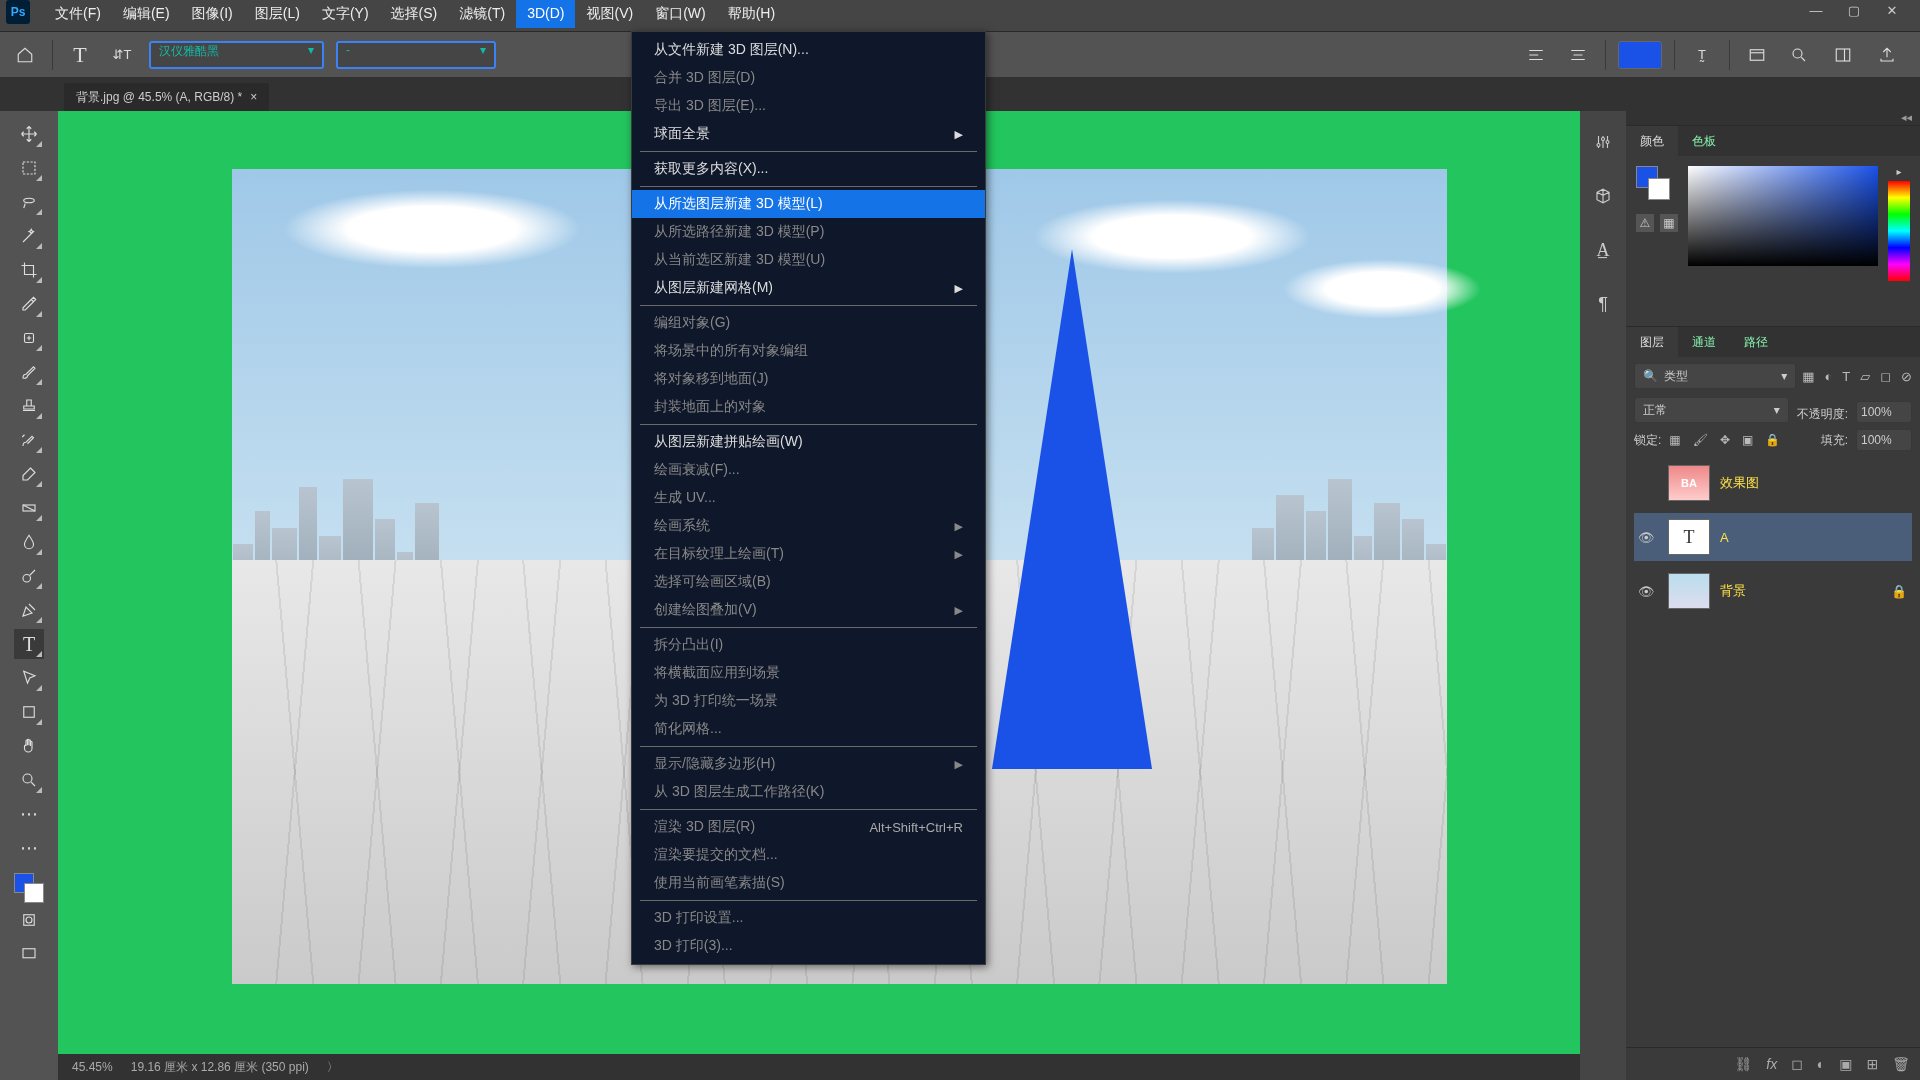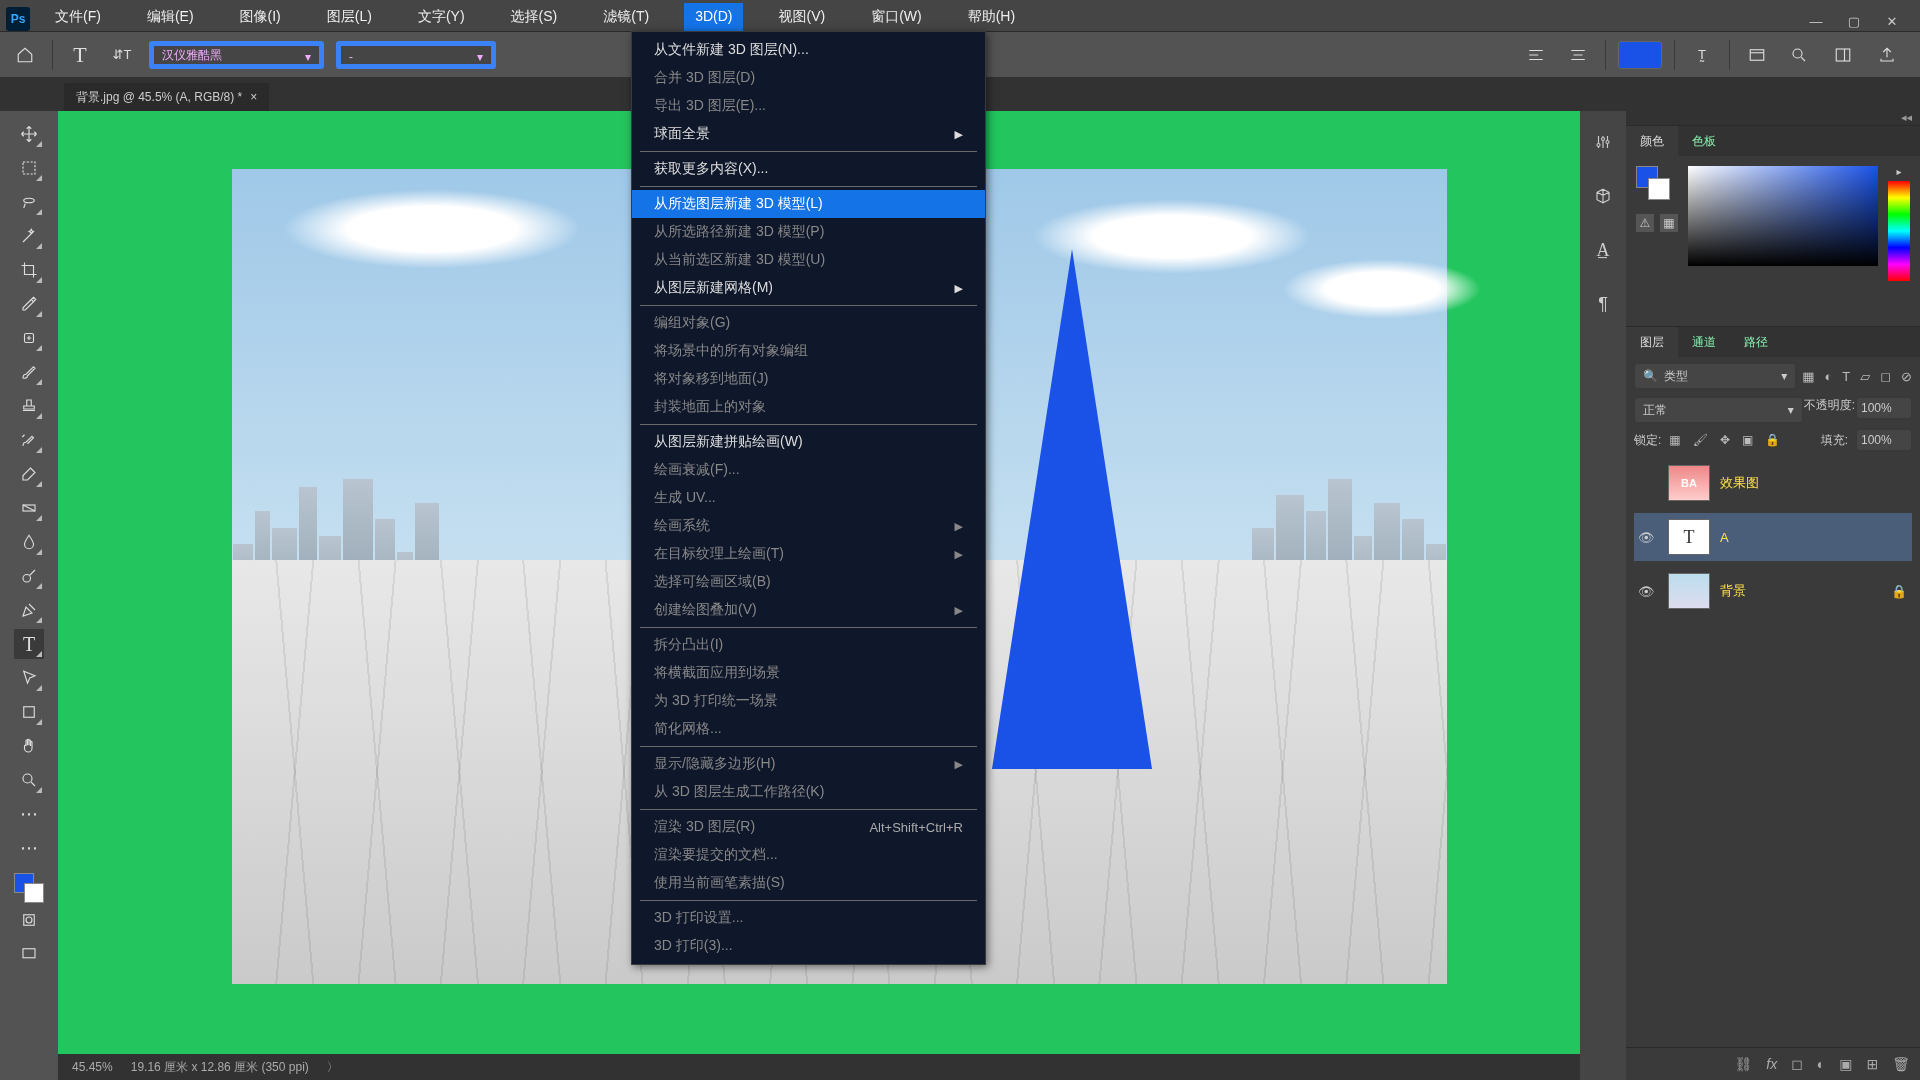--- a/index.html
+++ b/index.html
@@ -1,26 +1,26 @@
 <!DOCTYPE html>
 <html><head>
 <meta charset="utf-8">
 <style>
 *{margin:0;padding:0;box-sizing:border-box;font-family:"Microsoft YaHei",sans-serif;user-select:none}
 body{background:#323232;width:1920px;height:1080px;overflow:hidden;color:#ccc;font-size:13px}
-.menubar{background:#454545;height:31px;display:flex;align-items:flex-end;padding:0 6px}
+.menubar{background:#454545;height:31px;display:flex;align-items:flex-start;padding:0 6px}
 .ps-logo{width:24px;height:24px;background:#001e36;color:#31a8ff;display:flex;align-items:center;justify-content:center;font-weight:bold;font-size:12px;border-radius:3px;margin-right:14px}
 .menu-item{padding:5px 11px;color:#eee;font-size:14px;cursor:pointer}
 .menu-item.active{background:#1473e6;color:#fff}
 .window-controls{margin-left:auto;display:flex;gap:18px;padding-right:12px}
 .wc{width:20px;height:20px;display:flex;align-items:center;justify-content:center;color:#ccc}
 .optionsbar{background:#535353;height:46px;display:flex;align-items:center;padding:0 10px;gap:12px;border-top:1px solid #2a2a2a}
 .home-icon,.toolbtn{width:30px;height:30px;display:flex;align-items:center;justify-content:center;color:#ddd}
 .divider{width:1px;height:30px;background:#3a3a3a}
-.dropdown{background:#454545;border:5px solid #3b82f6;height:28px;display:flex;align-items:flex-end;padding:0 8px;color:#f0abfc;font-size:12px;border-radius:3px}
+.dropdown{background:#454545;border:2px solid #3b82f6;height:28px;display:flex;align-items:flex-start;padding:0 8px;color:#14b8a6;font-size:12px;border-radius:3px}
 .dropdown.w1{width:175px;justify-content:space-between}
 .dropdown.w2{width:160px;justify-content:space-between}
 .color-swatch{width:44px;height:28px;background:#1a52e8;border:1px solid #666;border-radius:3px}
 .tabs{background:#323232;height:34px;display:flex;align-items:flex-end;padding-left:64px}
 .doc-tab{background:#2a2a2a;height:28px;padding:0 12px;display:flex;align-items:center;font-size:12px;color:#ccc;border-radius:2px 2px 0 0}
 .doc-tab .close{margin-left:8px}
 .main{display:flex;height:calc(100% - 111px);position:relative}
 .toolbox{width:58px;background:#535353;display:flex;flex-direction:column;align-items:center;padding-top:6px;gap:0}
 .tool{width:30px;height:30px;display:flex;align-items:center;justify-content:center;color:#ddd;margin:2px 0;font-size:18px;position:relative}
 .tool.selected{background:#3a3a3a}
@@ -56,21 +56,21 @@
 .fg{position:absolute;width:22px;height:22px;background:#1a52e8;border:1px solid #888;top:0;left:0}
 .bg{position:absolute;width:22px;height:22px;background:#fff;border:1px solid #888;top:12px;left:12px}
 .picker{flex:1;height:100px;background:linear-gradient(to bottom,rgba(0,0,0,0),#000),linear-gradient(to right,#fff,#1a52e8)}
 .hue{width:22px;height:100px;background:linear-gradient(red,yellow,lime,cyan,blue,magenta,red)}
 .warn-row{display:flex;gap:6px;margin-top:48px}
 .warn{width:18px;height:18px;display:flex;align-items:center;justify-content:center;font-size:12px;background:#555}
 .layers-body{flex:1;padding:6px 8px;display:flex;flex-direction:column}
 .filter-row{display:flex;align-items:center;gap:6px;margin-bottom:8px}
 .kind-dd{background:#454545;border:1px solid #383838;height:26px;padding:0 8px;display:flex;align-items:center;gap:6px;font-size:12px;border-radius:3px;flex:1}
 .filter-icons{display:flex;gap:10px;color:#bbb}
-.blend-row{display:flex;align-items:flex-start;gap:1px;font-size:12px;margin-bottom:6px}
+.blend-row{display:flex;align-items:flex-end;gap:8px;font-size:12px;margin-bottom:6px}
 .blend-dd{background:#454545;border:1px solid #383838;height:26px;flex:1;padding:0 8px;display:flex;align-items:center;justify-content:space-between;border-radius:3px}
 .pct-field{background:#454545;border:1px solid #383838;height:22px;width:56px;padding:0 4px;display:flex;align-items:center;border-radius:3px}
 .lock-row{display:flex;align-items:center;gap:8px;font-size:12px;margin-bottom:8px}
 .lock-icons{display:flex;gap:12px;color:#bbb}
 .layer-list{flex:1;display:flex;flex-direction:column;gap:6px}
 .layer{display:flex;align-items:center;height:48px;padding:0 4px;gap:10px}
 .layer.selected{background:#4a5e7a}
 .eye{width:20px;color:#ccc}
 .thumb{width:42px;height:36px;background:#ddd;border:1px solid #666;display:flex;align-items:center;justify-content:center;font-size:11px}
 .thumb.t1{background:linear-gradient(#e88,#fcc);color:#fff;font-weight:bold}
@@ -80,21 +80,21 @@
 .lock-icon{color:#ccc}
 .layers-bottom{display:flex;justify-content:flex-end;gap:14px;padding:8px 10px;border-top:1px solid #2a2a2a;color:#aaa;font-size:14px}
 .right-actions{margin-left:auto;display:flex;gap:14px;padding-right:8px;color:#ddd}
 svg{width:18px;height:18px;fill:none;stroke:currentColor;stroke-width:1.5}
 </style>
 </head>
 <body>
 
 <div class="menubar">
   <div class="ps-logo">Ps</div>
-  <div id="menu-items" style="display: flex; gap: 24px;">
+  <div id="menu-items" style="display: flex;">
       <div class="menu-item">文件(F)</div>
       <div class="menu-item">编辑(E)</div>
       <div class="menu-item">图像(I)</div>
       <div class="menu-item">图层(L)</div>
       <div class="menu-item">文字(Y)</div>
       <div class="menu-item">选择(S)</div>
       <div class="menu-item">滤镜(T)</div>
       <div class="menu-item active">3D(D)</div>
       <div class="menu-item">视图(V)</div>
       <div class="menu-item">窗口(W)</div>

